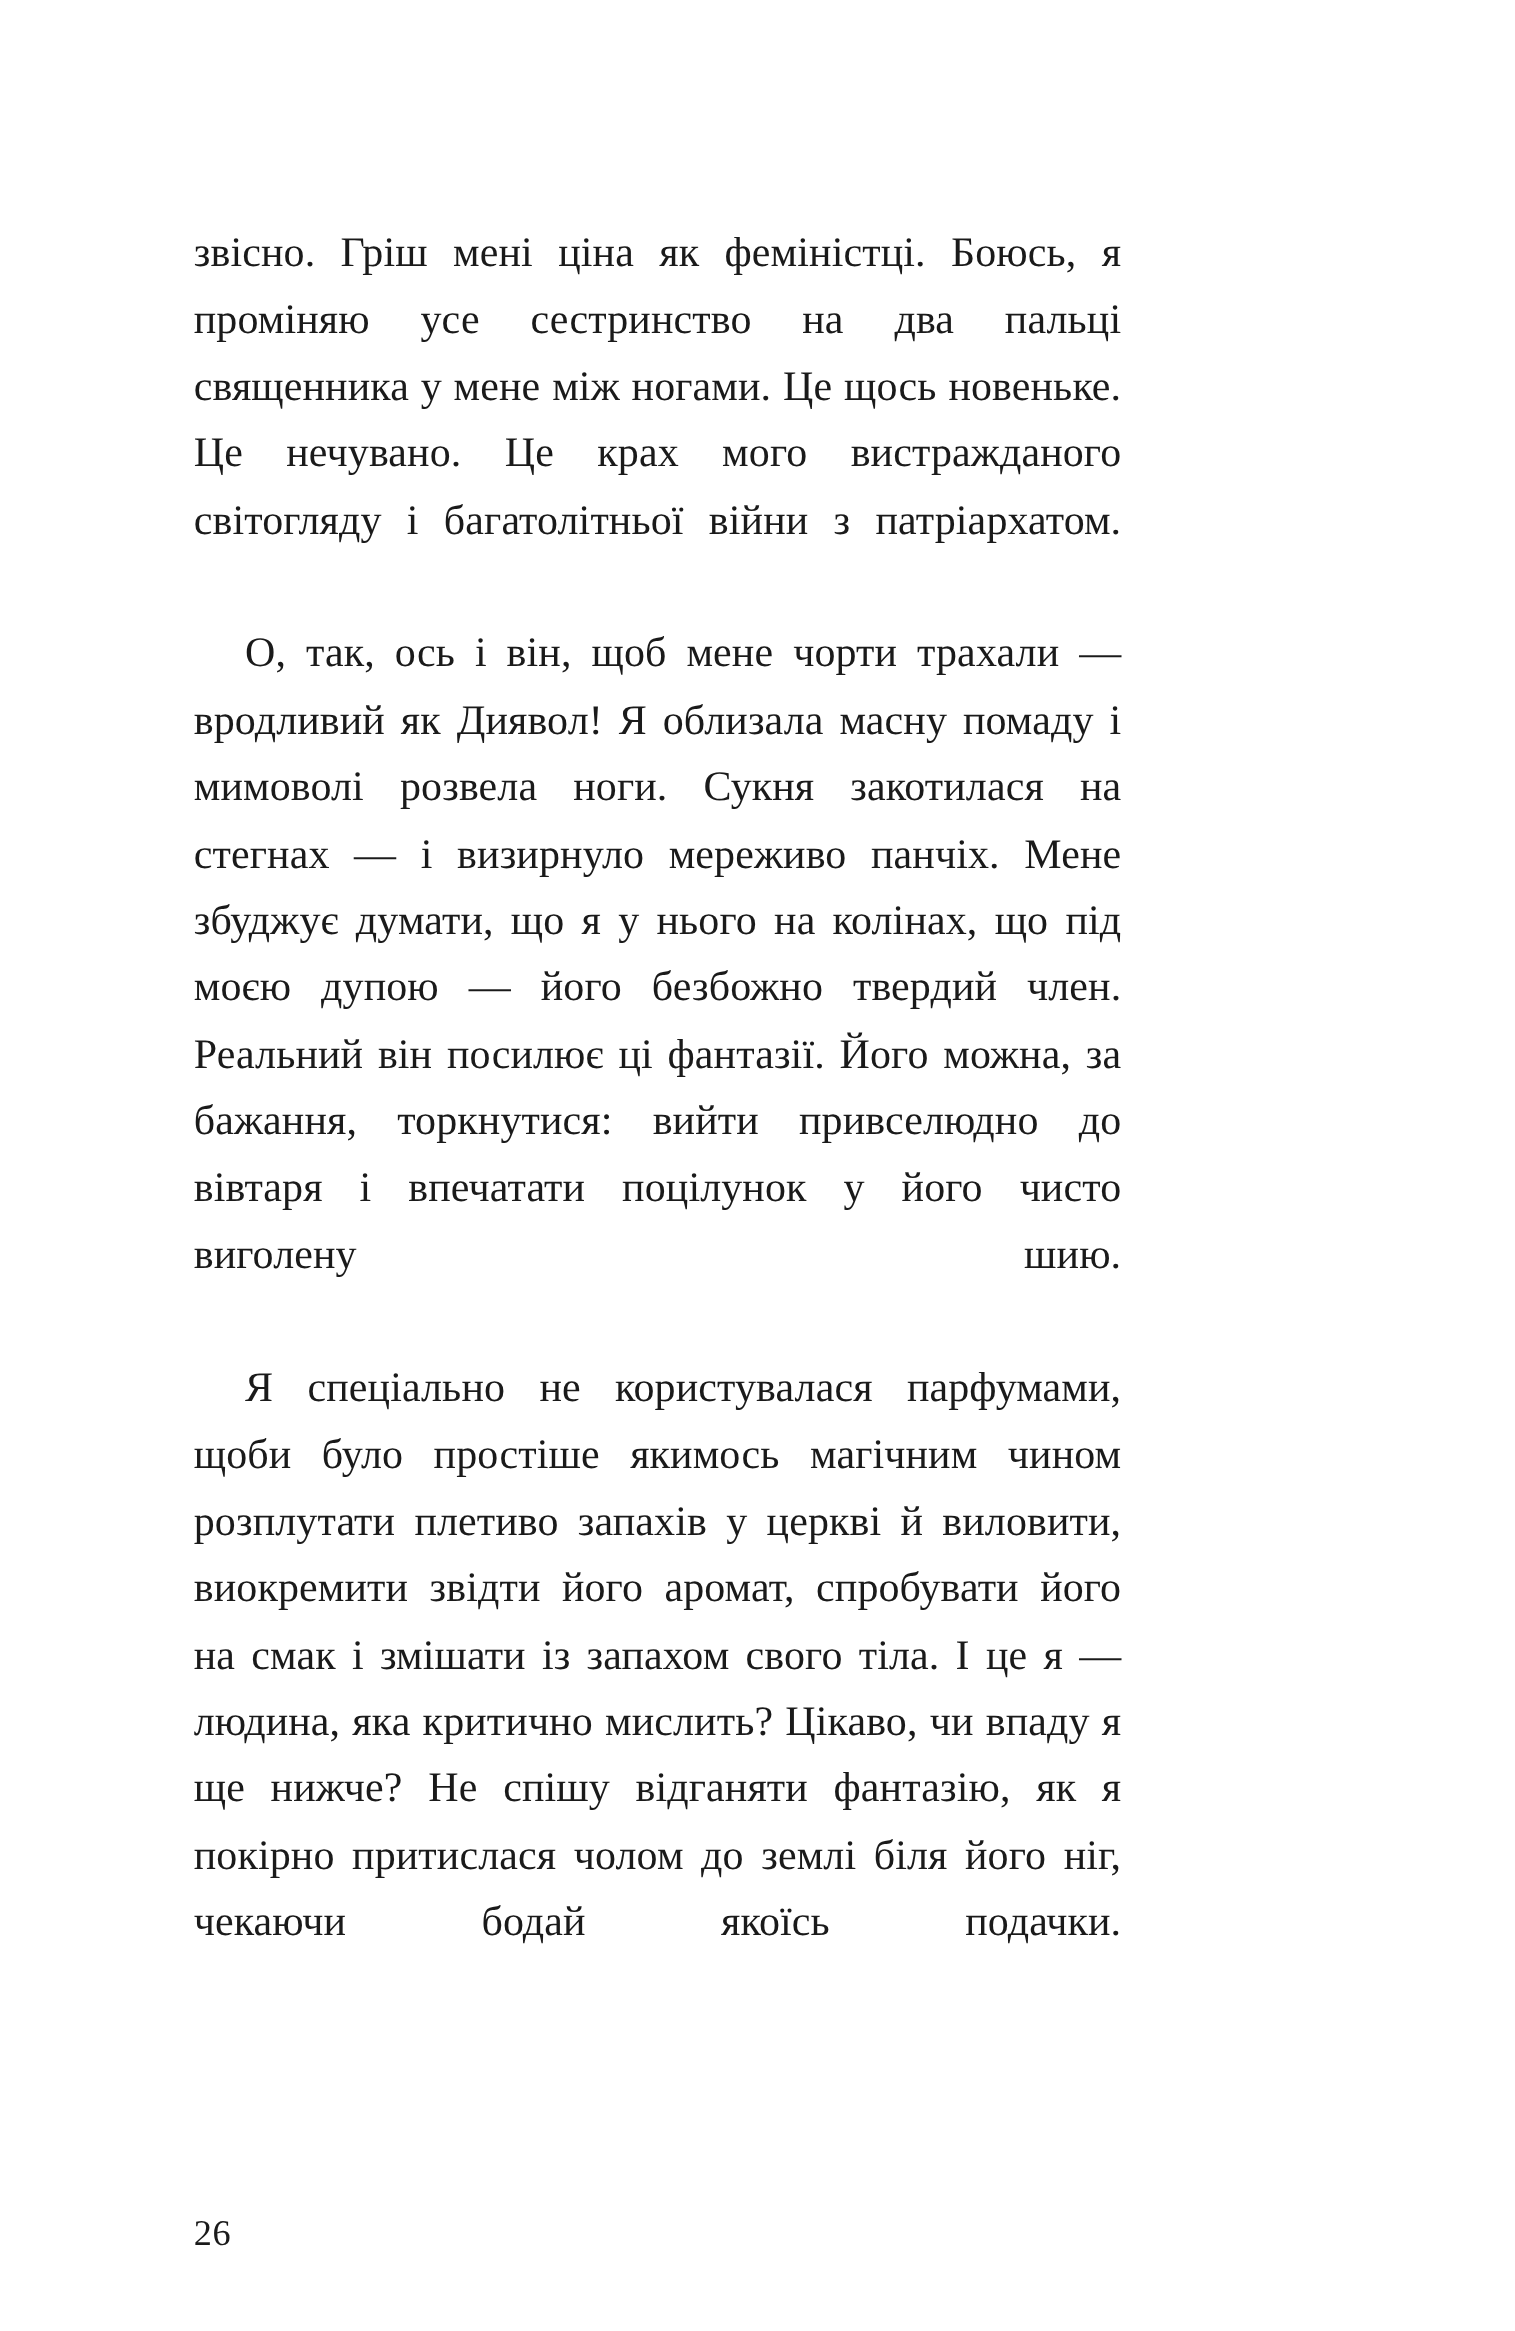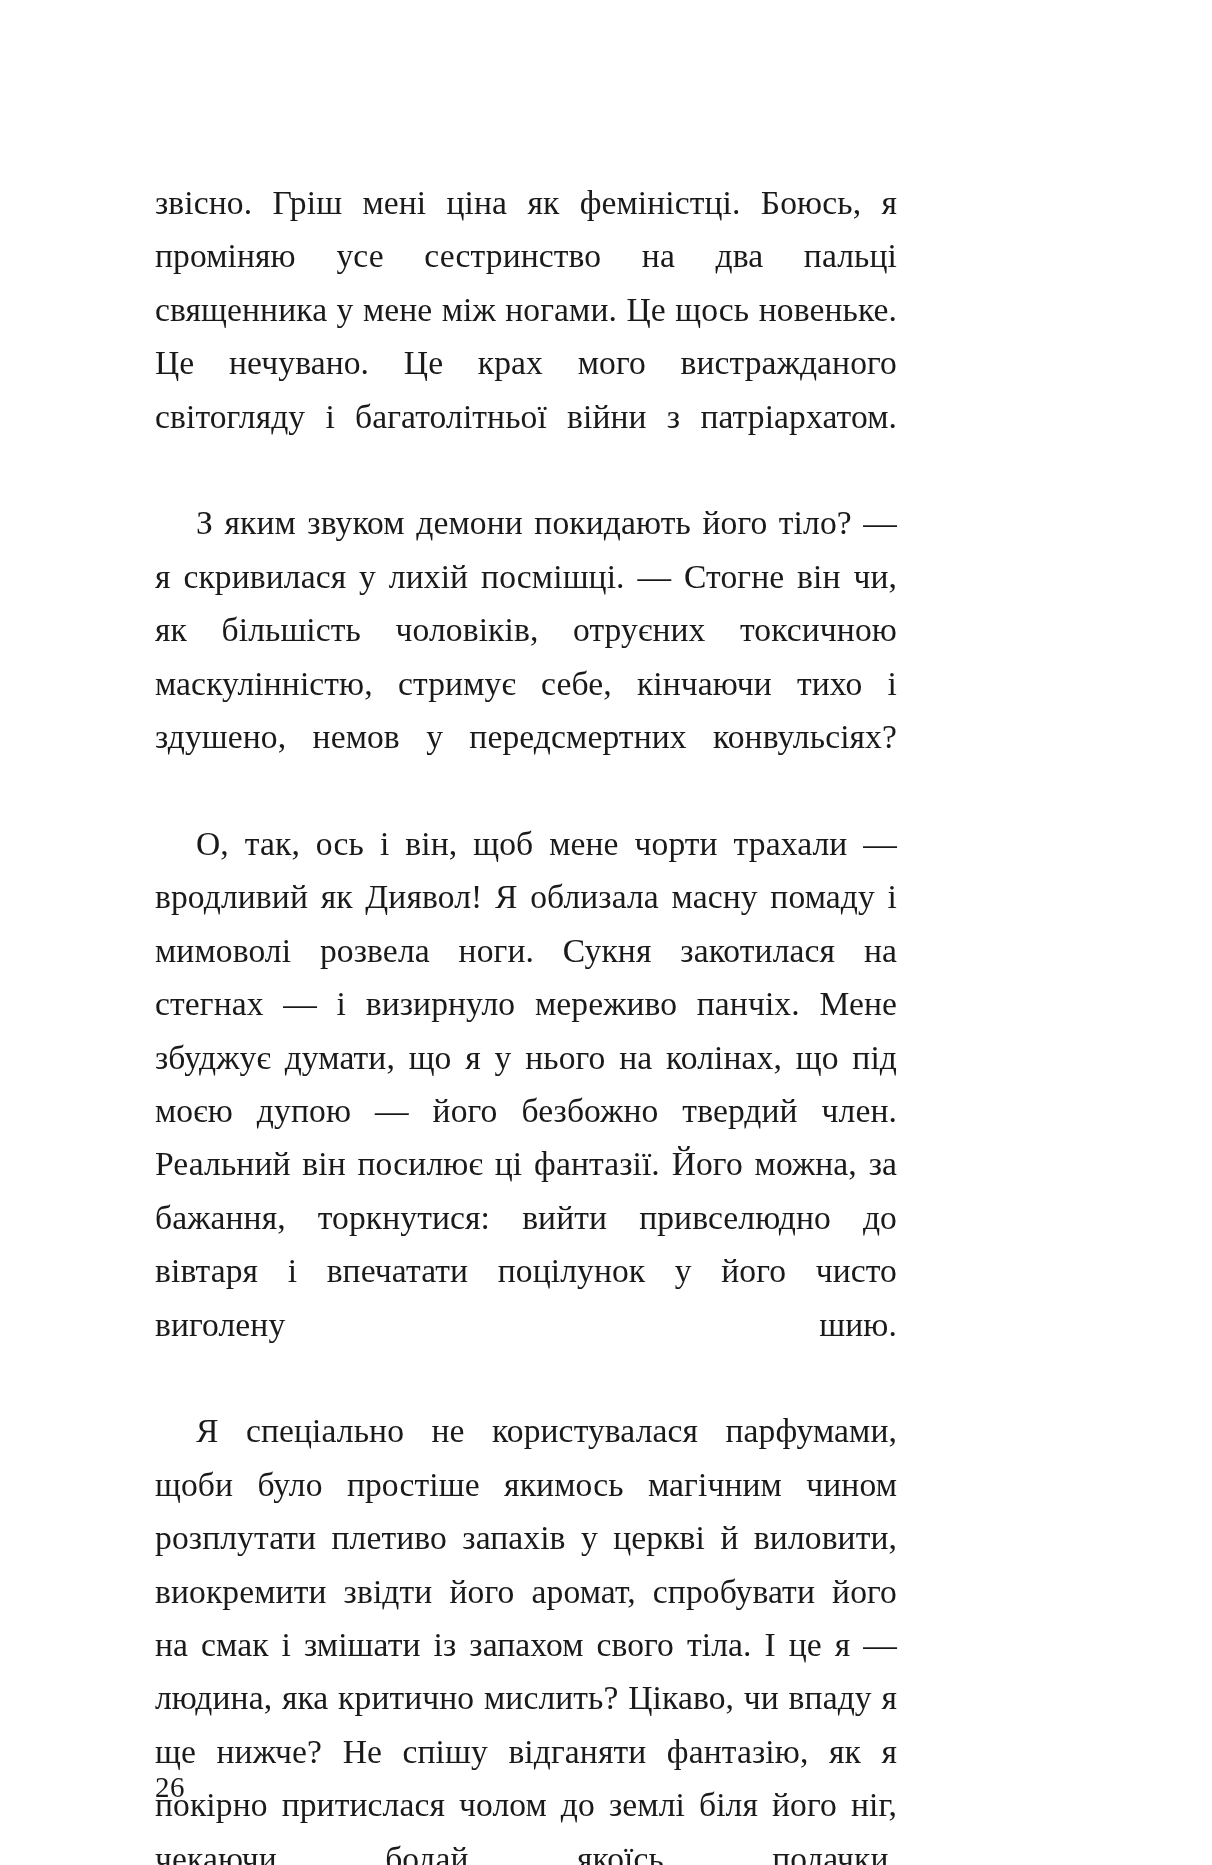--- a/index.html
+++ b/index.html
@@ -67,20 +67,19 @@
     margin-top: 38px;
   }
 </style>
 </head>
 <body>
 
 <div class="page">
 
   <div class="text-block">
     <p class="para">звісно. Гріш мені ціна як феміністці. Боюсь, я проміняю усе сестринство на два пальці священника у мене між ногами. Це щось новеньке. Це нечувано. Це крах мого вистражданого світогляду і багатолітньої війни з патріархатом.</p>
-    <p class="para">З яким звуком демони покидають його тіло? — я скривилася у лихій посмішці. — Стогне він чи, як більшість чоловіків, отруєних токсичною маскулінністю, стримує себе, кінчаючи тихо і здушено, немов у передсмертних конвульсіях?</p>
     <p class="para">О, так, ось і він, щоб мене чорти трахали — вродливий як Диявол! Я облизала масну помаду і мимоволі розвела ноги. Сукня закотилася на стегнах — і визирнуло мереживо панчіх. Мене збуджує думати, що я у нього на колінах, що під моєю дупою — його безбожно твердий член. Реальний він посилює ці фантазії. Його можна, за бажання, торкнутися: вийти привселюдно до вівтаря і впечатати поцілунок у його чисто виголену шию.</p>
     <p class="para">Я спеціально не користувалася парфумами, щоби було простіше якимось магічним чином розплутати плетиво запахів у церкві й виловити, виокремити звідти його аромат, спробувати його на смак і змішати із запахом свого тіла. І це я — людина, яка критично мислить? Цікаво, чи впаду я ще нижче? Не спішу відганяти фантазію, як я покірно притислася чолом до землі біля його ніг, чекаючи бодай якоїсь подачки.</p>
   </div>
 
   <div class="folio">26</div>
 
 </div>
 
 </body></html>

